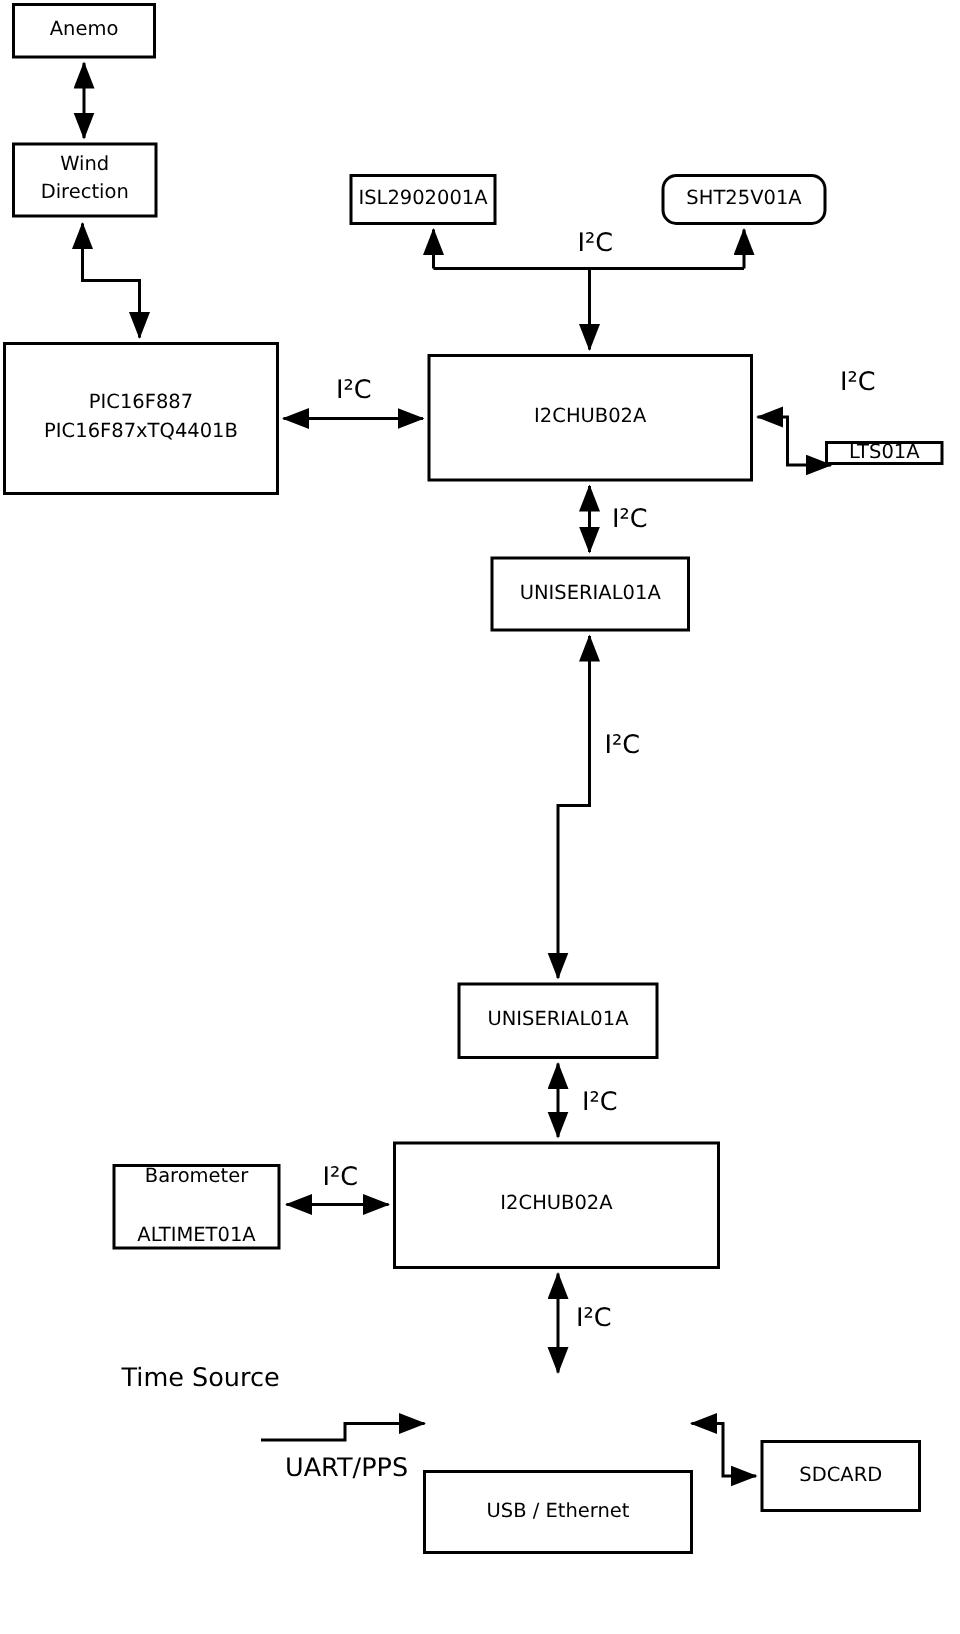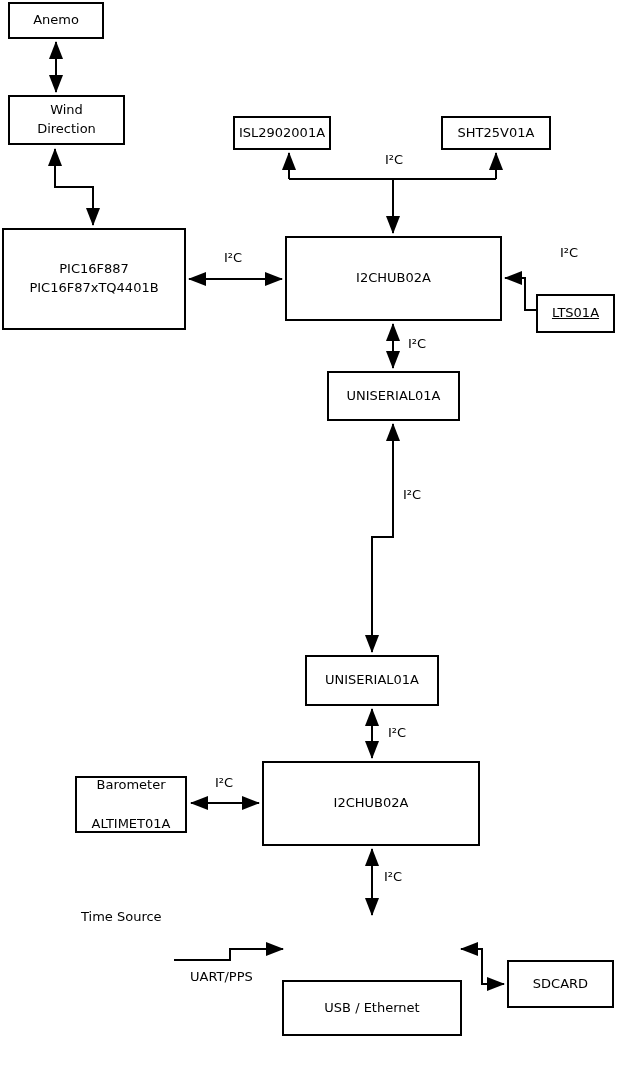--- a/index.html
+++ b/index.html
@@ -32,21 +32,21 @@
     flex-direction: column;
     align-items: center;
     justify-content: center;
     text-align: center;
     font-size: 13px;
     line-height: 1.45;
     white-space: nowrap;
   }
   .edge-label {
     position: absolute;
-    font-size: 13px;
+    font-size: 17px;
     white-space: nowrap;
   }
 </style>
 </head>
 <body>
 
 <div class="canvas">
 
   <svg class="edges" viewBox="0 0 640 1089" xmlns="http://www.w3.org/2000/svg">
     <defs>
@@ -82,43 +82,43 @@
 
     <path class="edge" d="M461,949 L482,949 L482,984 L504,984" marker-start="url(#ah)" marker-end="url(#ah)"></path>
 
     <path class="edge" d="M372,985 L372,1029" marker-start="url(#ah)" marker-end="url(#ah)"></path>
   </svg>
 
   <div class="node" style="left:8px; top:2px; width:96px; height:37px;">
     <span>Anemo</span>
   </div>
 
-  <div class="node" style="left:8px; top:95px; width:117px; height:50px;">
+  <div class="node" style="left:8px; top:95px; width:97px; height:50px;">
     <span>Wind</span>
     <span>Direction</span>
   </div>
 
   <div class="node" style="left:2px; top:228px; width:184px; height:102px;">
     <span>PIC16F887</span>
     <span>PIC16F87xTQ4401B</span>
   </div>
 
   <div class="node" style="left:233px; top:116px; width:98px; height:34px;">
     <span>ISL2902001A</span>
   </div>
 
-  <div class="node" style="left:441px; top:116px; width:110px; height:34px;">
+  <div class="node" style="left:441px; top:116px; width:110px; height:34px;border-radius:10px;">
     <span>SHT25V01A</span>
   </div>
 
   <div class="node" style="left:285px; top:236px; width:217px; height:85px;">
     <span>I2CHUB02A</span>
   </div>
 
-  <div class="node" style="left:536px; top:294px; width:79px; height:39px;text-decoration:underline;">
+  <div class="node" style="left:550px; top:294px; width:79px; height:16px;">
     <span>LTS01A</span>
   </div>
 
   <div class="node" style="left:327px; top:371px; width:133px; height:50px;">
     <span>UNISERIAL01A</span>
   </div>
 
   <div class="node" style="left:305px; top:655px; width:134px; height:51px;">
     <span>UNISERIAL01A</span>
   </div>

